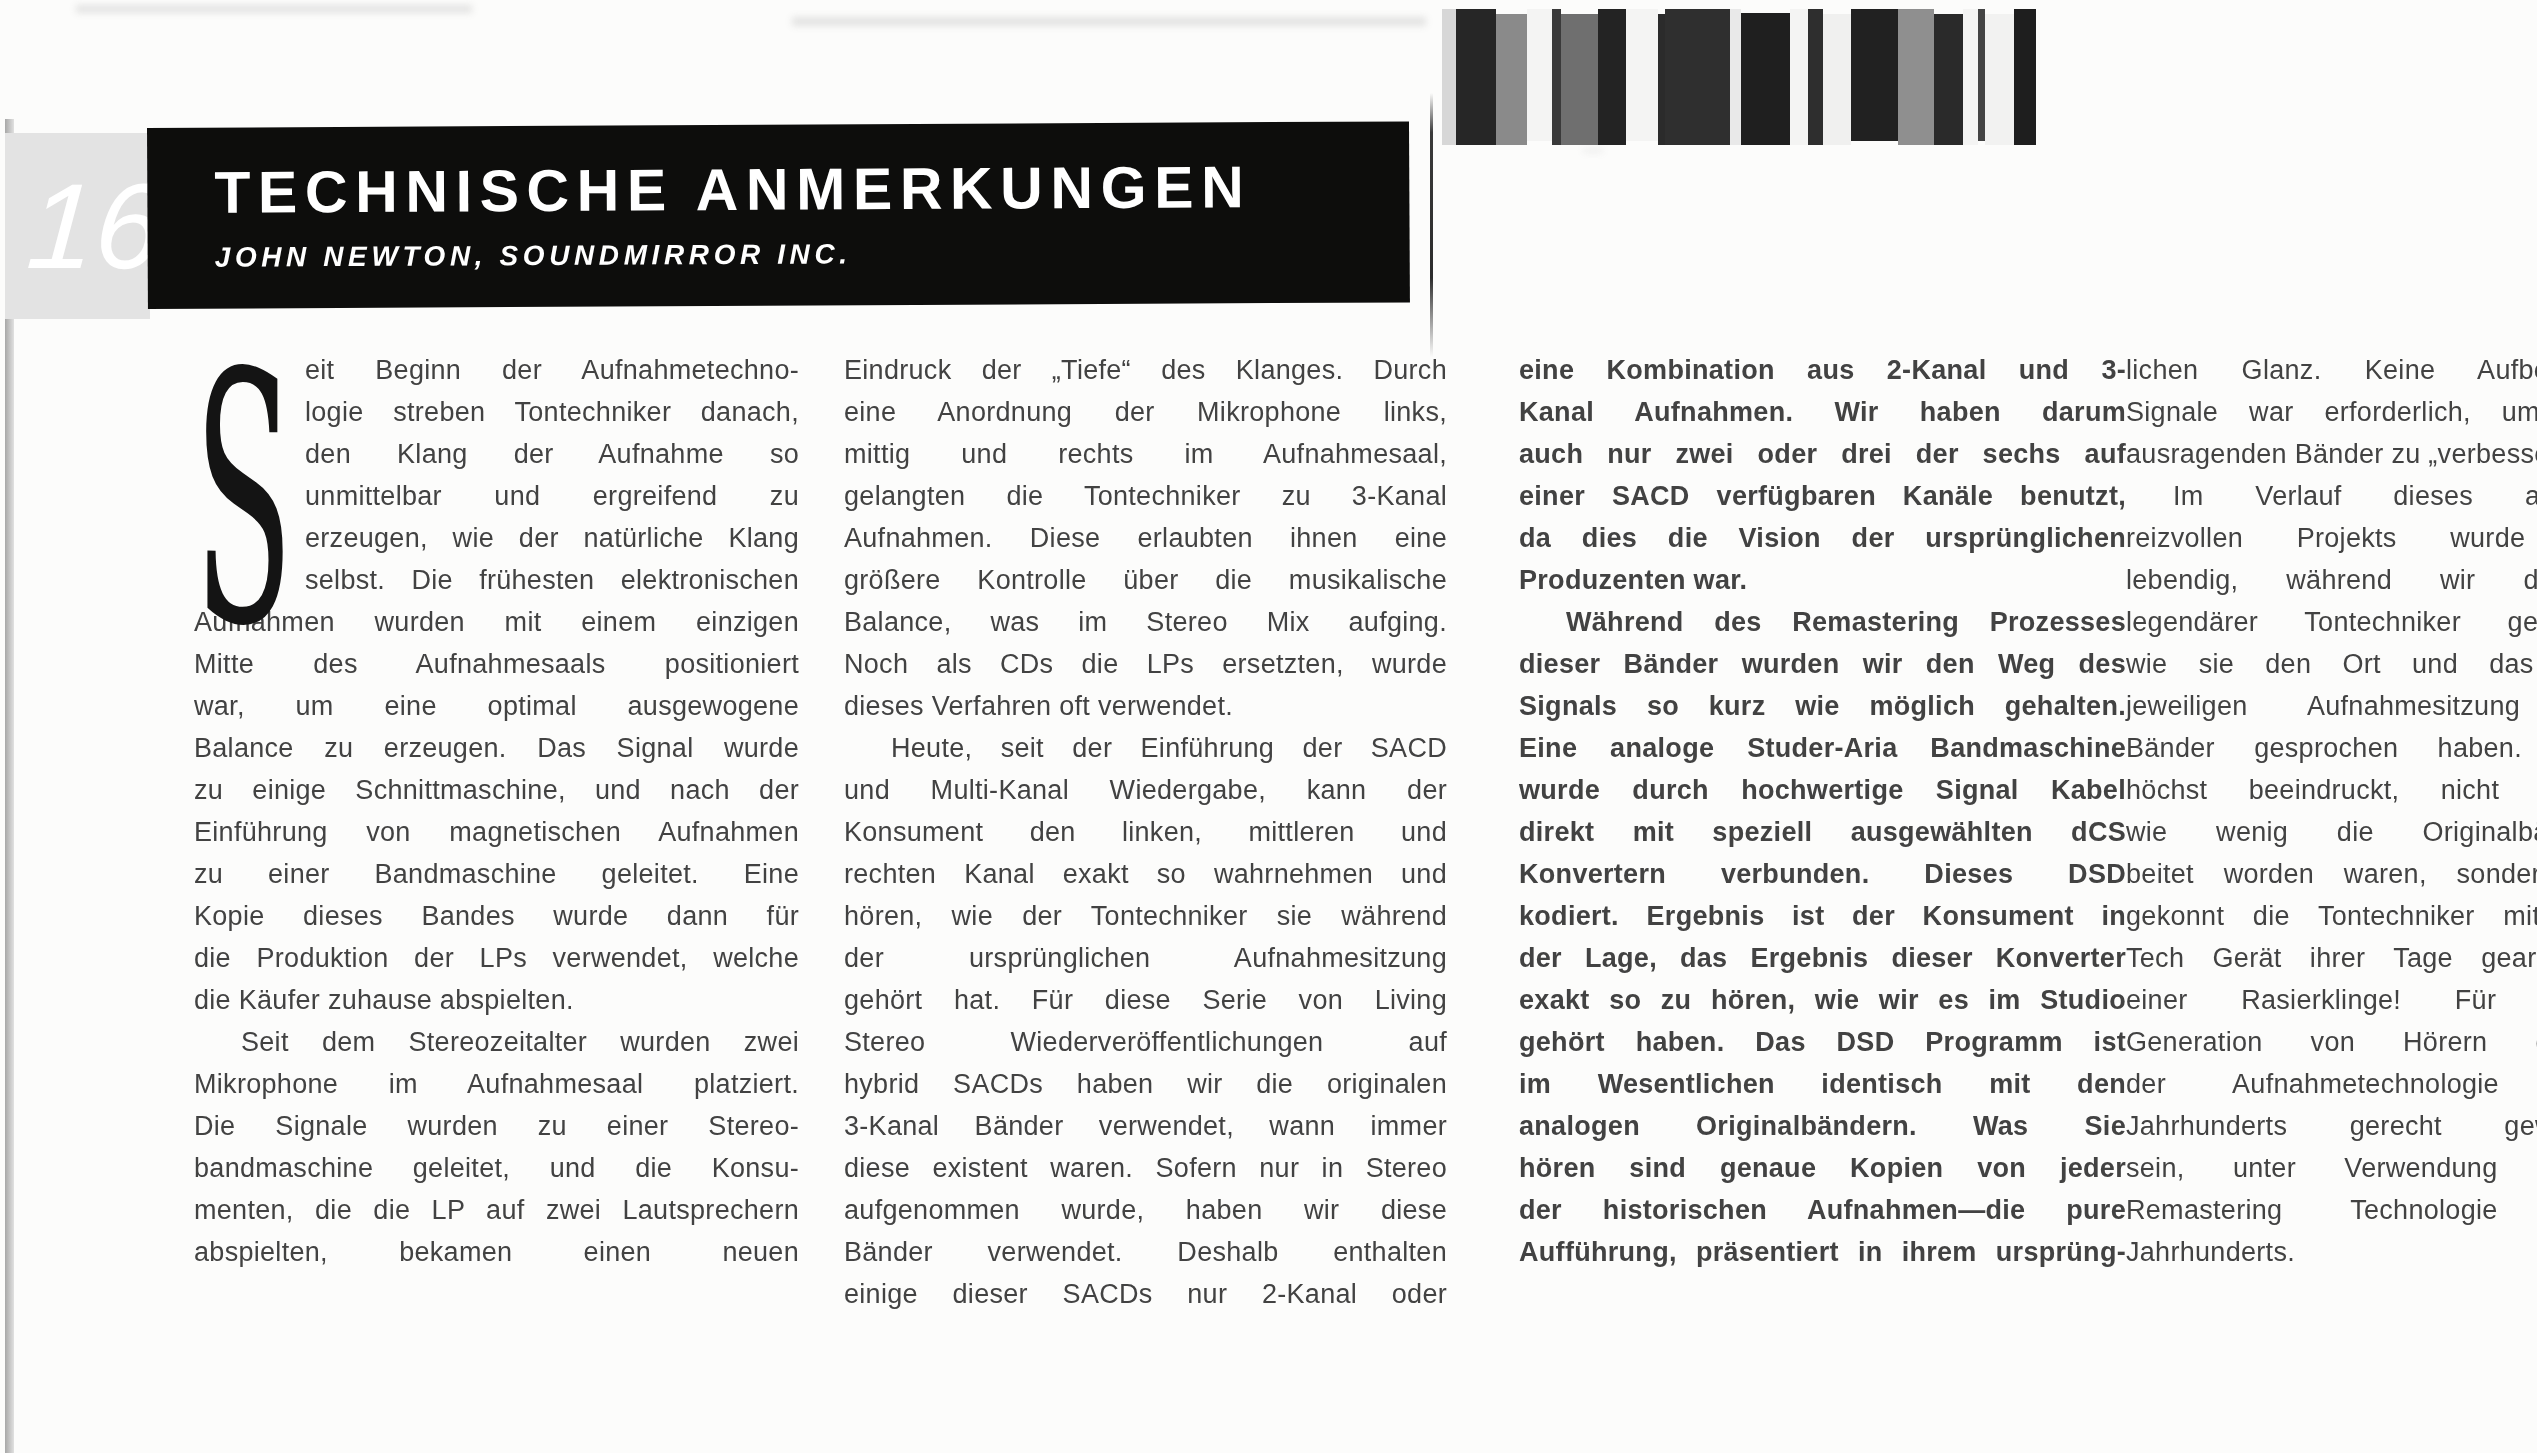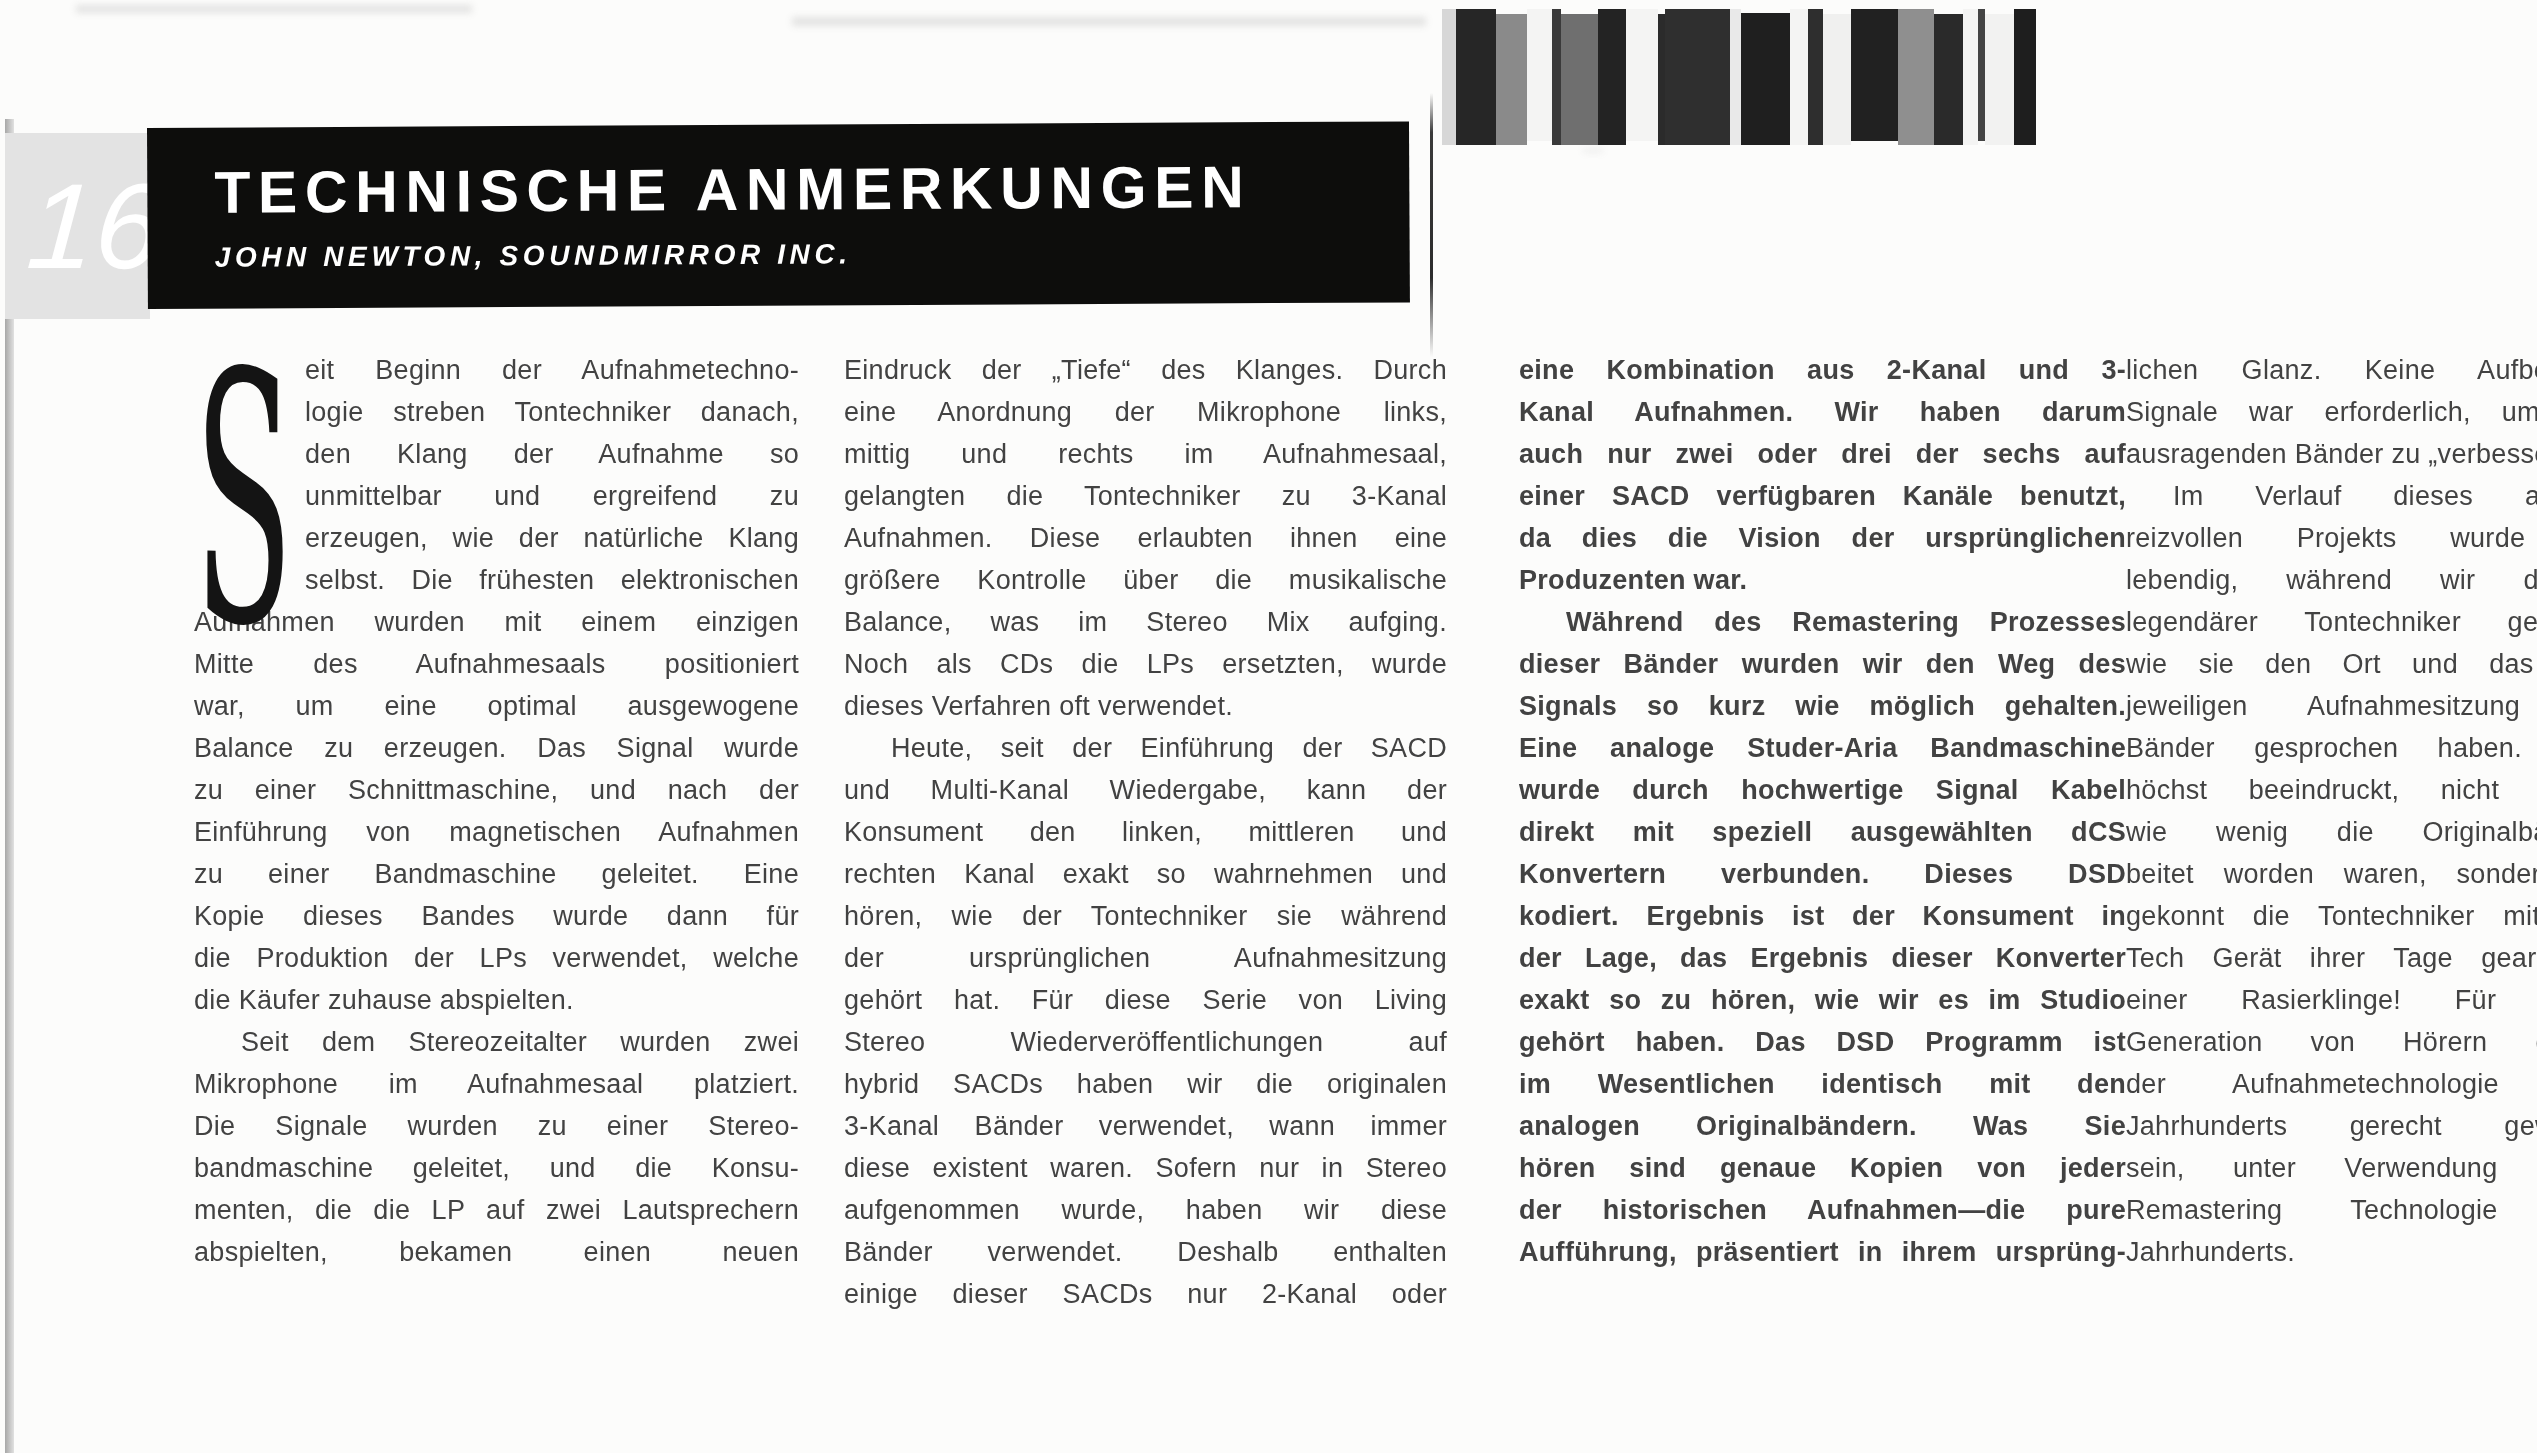--- a/index.html
+++ b/index.html
@@ -138,21 +138,21 @@
         <div class="tline">eit Beginn der Aufnahmetechno-</div>
         <div class="tline">logie streben Tontechniker danach,</div>
         <div class="tline">den Klang der Aufnahme so</div>
         <div class="tline">unmittelbar und ergreifend zu</div>
         <div class="tline">erzeugen, wie der natürliche Klang</div>
         <div class="tline">selbst. Die frühesten elektronischen</div>
         <div class="tline">Aufnahmen wurden mit einem einzigen</div>
         <div class="tline">Mitte des Aufnahmesaals positioniert</div>
         <div class="tline">war, um eine optimal ausgewogene</div>
         <div class="tline">Balance zu erzeugen. Das Signal wurde</div>
-        <div class="tline">zu einer Schnittmaschine, und nach der</div>
+        <div class="tline">zu einige Schnittmaschine, und nach der</div>
         <div class="tline">Einführung von magnetischen Aufnahmen</div>
         <div class="tline">zu einer Bandmaschine geleitet. Eine</div>
         <div class="tline">Kopie dieses Bandes wurde dann für</div>
         <div class="tline">die Produktion der LPs verwendet, welche</div>
         <div class="tline pend">die Käufer zuhause abspielten.</div>
       </div>
       <div class="para">
         <div class="tline pindent">Seit dem Stereozeitalter wurden zwei</div>
         <div class="tline">Mikrophone im Aufnahmesaal platziert.</div>
         <div class="tline">Die Signale wurden zu einer Stereo-</div>

